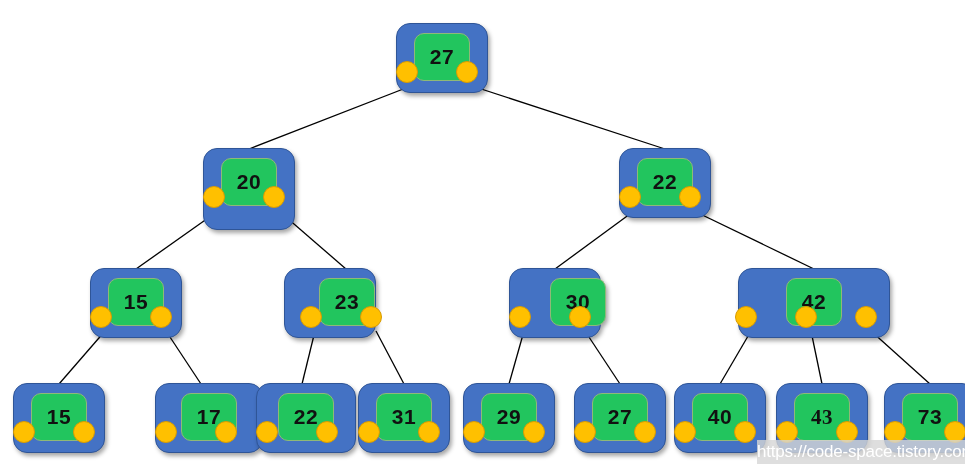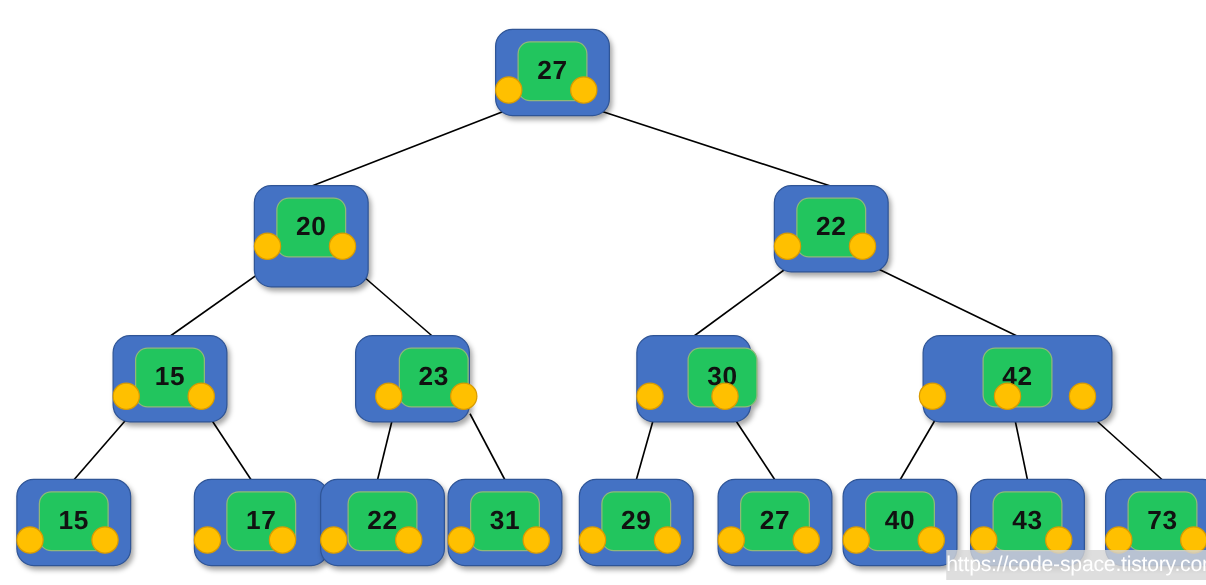--- a/index.html
+++ b/index.html
@@ -199,21 +199,21 @@
       </div>
       <div class="dot" style="left: 574px; top: 421px;"></div>
       <div class="dot" style="left: 634px; top: 421px;"></div>
       <div class="node" style="left: 674px; top: 383px; width: 92px; height: 70px;">
         <div class="keys">
           <div class="key">40</div>
         </div>
       </div>
       <div class="dot" style="left: 674px; top: 421px;"></div>
       <div class="dot" style="left: 734px; top: 421px;"></div>
-      <div class="node" style="left: 776px; top: 383px; width: 92px; height: 70px;">
+      <div class="node" style="left: 776px; top: 383px; width: 92px; height: 70px; font-family: Liberation Serif, serif;">
         <div class="keys">
           <div class="key">43</div>
         </div>
       </div>
       <div class="dot" style="left: 776px; top: 421px;"></div>
       <div class="dot" style="left: 836px; top: 421px;"></div>
       <div class="node" style="left: 884px; top: 383px; width: 92px; height: 70px;">
         <div class="keys">
           <div class="key">73</div>
         </div>

